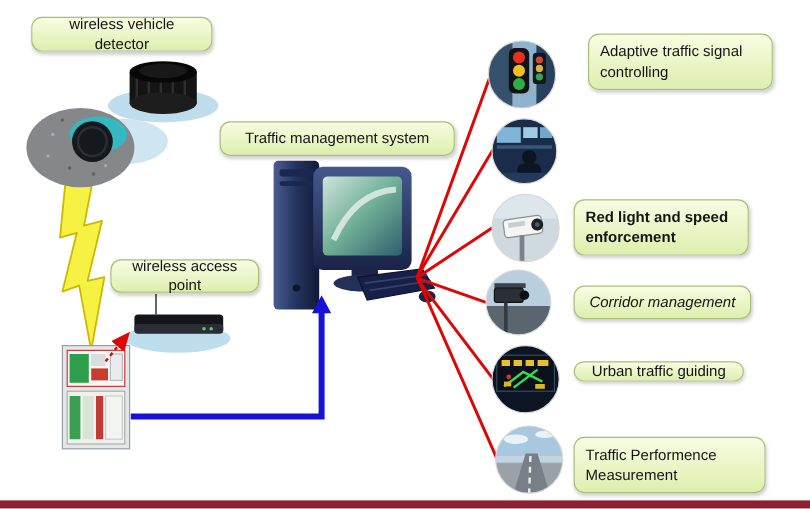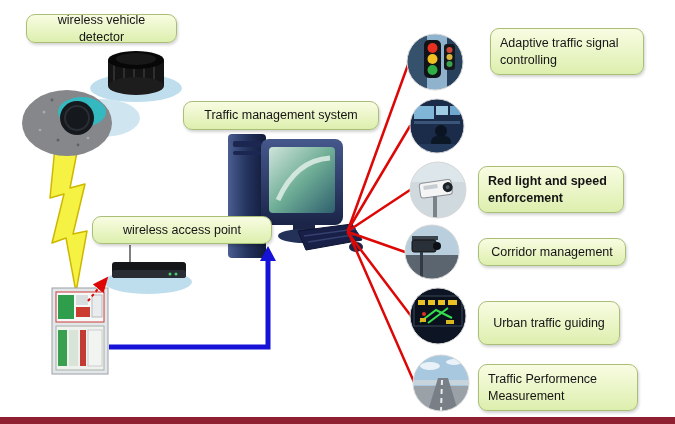--- a/index.html
+++ b/index.html
@@ -227,38 +227,38 @@
   </svg>
 
   <div class="label-box" style="left:26px; top:14px; width:151px; height:29px;">
     <span>wireless vehicle detector</span>
   </div>
 
   <div class="label-box" style="left:183px; top:101px; width:196px; height:29px;">
     <span>Traffic management system</span>
   </div>
 
-  <div class="label-box" style="left:92px; top:216px; width:180px; height:28px;text-align:center;">
+  <div class="label-box" style="left:92px; top:216px; width:124px; height:28px;text-align:center;">
     <span>wireless access point</span>
   </div>
 
   <div class="label-box multi" style="left:478px; top:28px; width:154px; height:47px;margin-left:12px;">
     <span>Adaptive traffic signal controlling</span>
   </div>
 
 
   <div class="label-box multi" style="left:478px; top:166px; width:146px; height:47px;font-weight:bold;">
     <span>Red light and speed enforcement</span>
   </div>
 
-  <div class="label-box" style="left:478px; top:238px; width:148px; height:28px;">
+  <div class="label-box" style="left:478px; top:238px; width:148px; height:28px;font-style:italic;">
     <span>Corridor management</span>
   </div>
 
-  <div class="label-box" style="left:478px; top:301px; width:142px; height:44px;">
+  <div class="label-box" style="left:478px; top:301px; width:142px; height:17px;">
     <span>Urban traffic guiding</span>
   </div>
 
   <div class="label-box multi" style="left:478px; top:364px; width:160px; height:47px;justify-content:flex-end;">
     <span>Traffic Performence Measurement</span>
   </div>
 
   <div id="bottom-bar"></div>
 </div>
 

